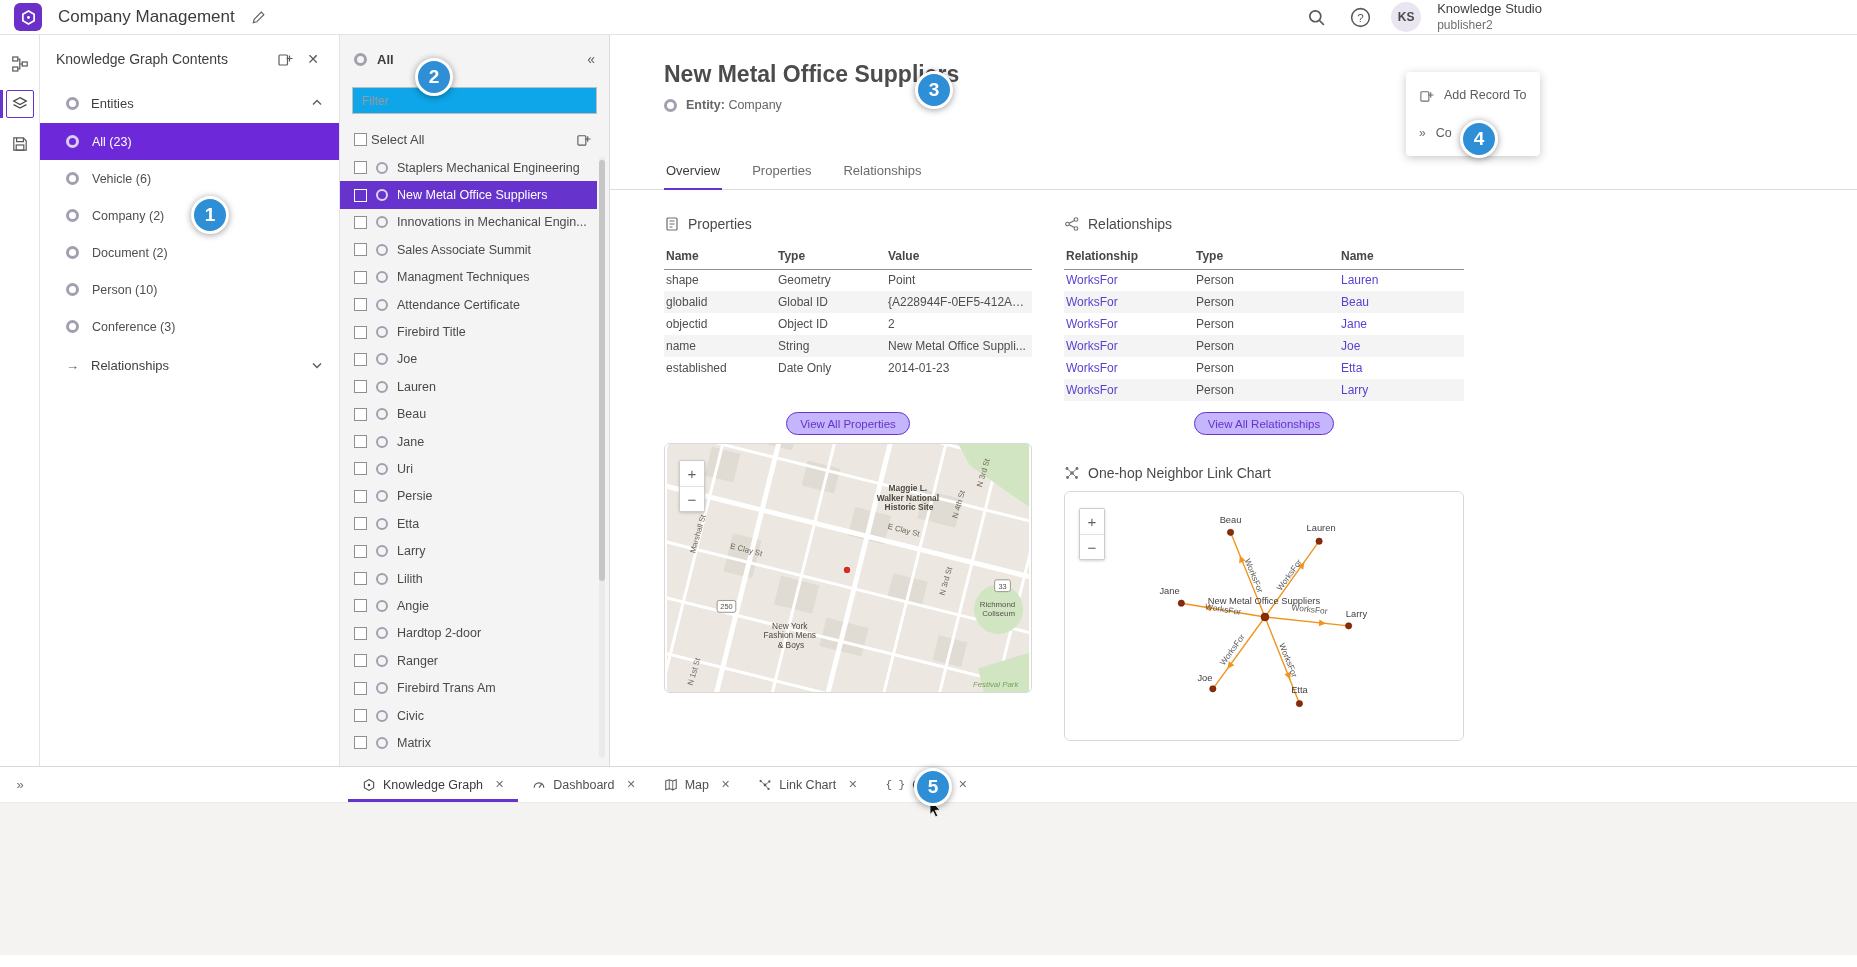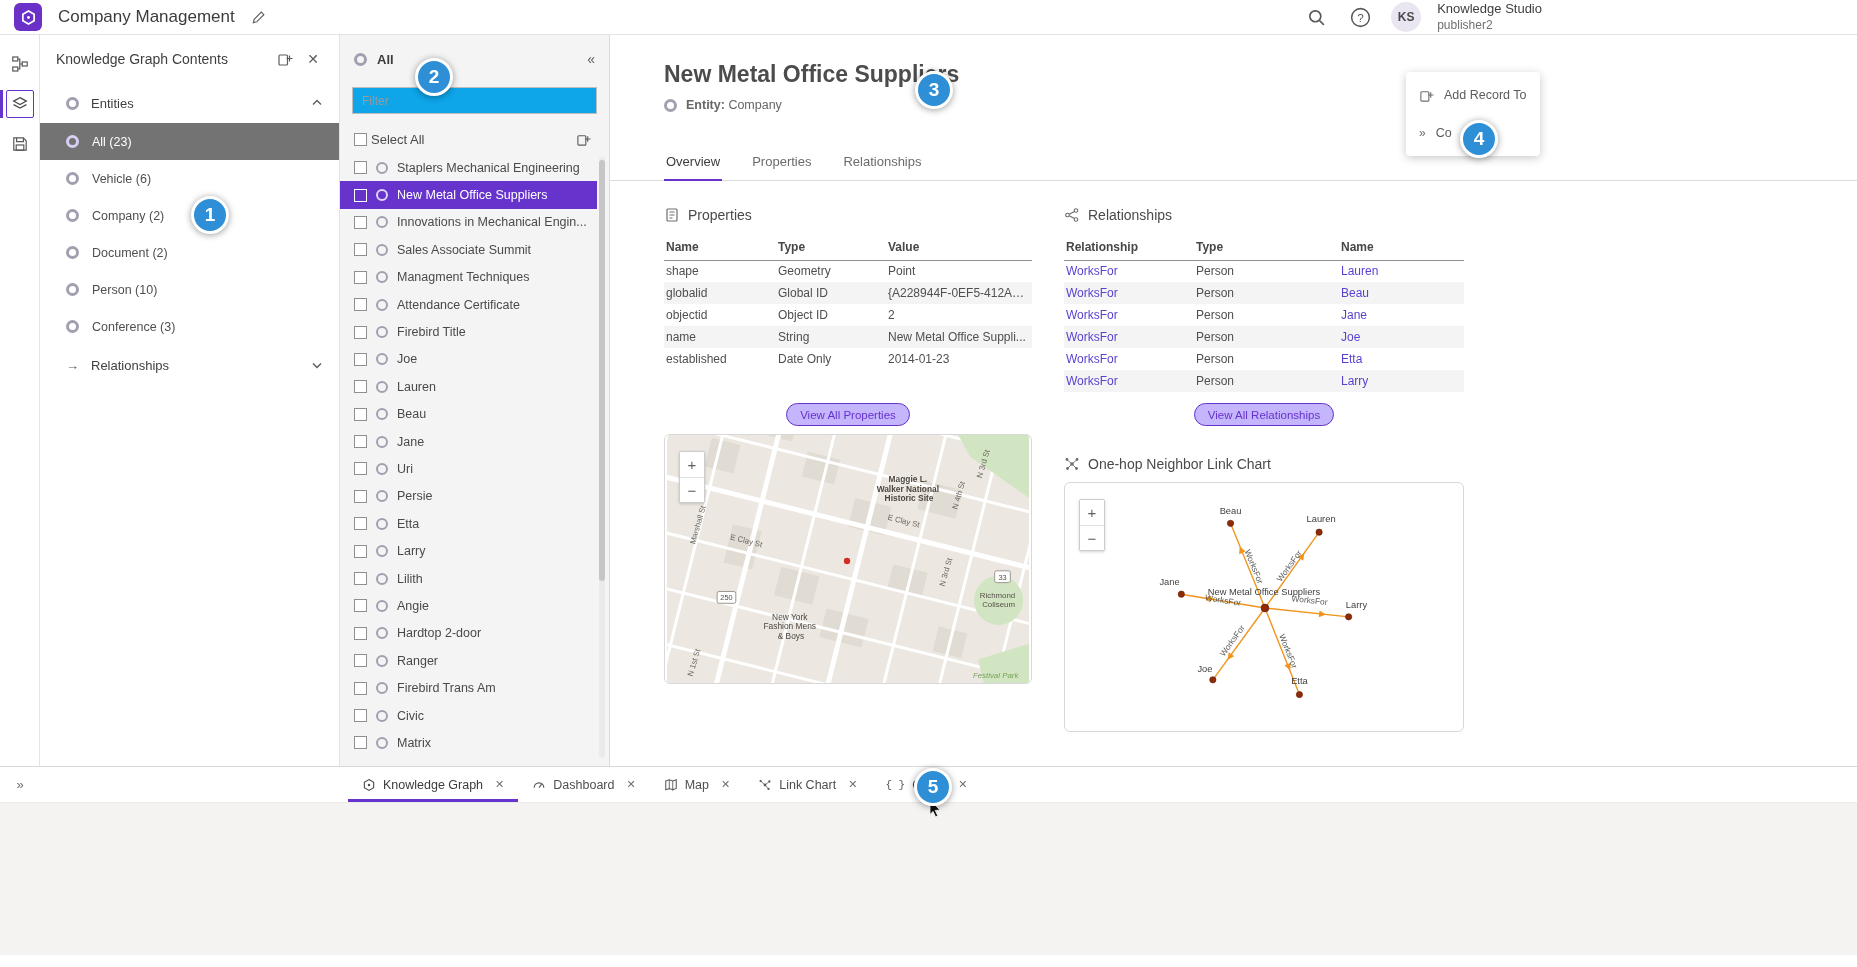--- a/index.html
+++ b/index.html
@@ -28,21 +28,21 @@
   .rail-item.sel::before{content:"";position:absolute;left:0;top:3px;bottom:3px;width:3px;background:#6633cc}
 
   
   .contents{width:300px;border-right:1px solid #e3e3e3;background:#fff;display:flex;flex-direction:column}
   .panel-head{height:48px;display:flex;align-items:center;padding:0 16px;gap:6px}
   .panel-title{font-size:14px;color:#3f3f3f;flex:1}
   .sec-row{height:40px;display:flex;align-items:center;padding:0 16px 0 26px;gap:12px;cursor:pointer}
   .sec-label{flex:1;font-size:13px;color:#3f3f3f}
   .ring{width:13px;height:13px;border-radius:50%;border:3px solid #a49fb0;flex:none}
   .kg-item{height:37px;display:flex;align-items:center;padding:0 16px 0 26px;gap:13px;font-size:12.5px;color:#4f4f4f;cursor:pointer}
-  .kg-item.selected{background:#737373;color:#fff}
+  .kg-item.selected{background:#6d28d9;color:#fff}
   .kg-item.selected .ring{border-color:#d9cff3}
   .arrow-glyph{width:13px;text-align:center;color:#5c5c5c;flex:none}
 
   
   .listpanel{width:270px;background:#f4f4f4;border-right:1px solid #dcdcdc;display:flex;flex-direction:column;position:relative}
   .lp-head{height:48px;display:flex;align-items:center;padding:0 14px;gap:10px}
   .lp-title{font-weight:700;font-size:13px;color:#3c3c3c;flex:1}
   .chev-glyph{color:#5c5c5c;font-size:14px;cursor:pointer}
   .filter-wrap{padding:4px 12px 10px}
   .filter-input{width:100%;height:27px;border:1px solid #bdbdbd;background:#0ea5e9;padding:0 9px;font-size:12px;color:#4a4a4a}
@@ -57,21 +57,21 @@
   .lp-item.selected .ring{border-color:#ded5f5}
   .scrolltrack{position:absolute;right:4px;top:122px;bottom:8px;width:6px;background:#eaeaea;border-radius:3px}
   .scrollthumb{position:absolute;top:3px;left:0;width:6px;height:70%;background:#c6c6c6;border-radius:3px;cursor:pointer}
 
   
   .main{flex:1;background:#fff;overflow:hidden}
   .detail-head{padding:26px 0 0 54px}
   .detail-title{font-size:23px;font-weight:700;color:#4c4c4c}
   .entity-row{margin-top:10px;display:flex;align-items:center;gap:9px;font-size:12.5px;color:#666}
   .entity-label{font-weight:700}
-  .tabbar{margin-top:34px;border-bottom:1px solid #dcdcdc;padding-left:54px;display:flex;gap:28px}
+  .tabbar{margin-top:43px;border-bottom:1px solid #dcdcdc;padding-left:54px;display:flex;gap:28px}
   .dtab{padding:8px 2px 11px;font-size:13px;color:#6b6b6b;cursor:pointer;position:relative}
   .dtab.active{color:#3c3c3c}
   .dtab.active::after{content:"";position:absolute;left:0;right:0;bottom:-1px;height:2px;background:#6633cc}
   .detail-body{padding:24px 0 0 54px;display:flex;gap:32px}
   .col-l{width:368px}
   .col-r{width:400px}
   .sec-head{display:flex;align-items:center;gap:8px;font-size:14px;color:#4a4a4a;height:20px}
   .tbl-wrap{margin-top:10px;height:162px}
   table{width:100%;border-collapse:collapse;font-size:12px;color:#4f4f4f;table-layout:fixed}
   th{text-align:left;font-weight:700;color:#474747;border-bottom:1px solid #909090;height:25px;padding:0 6px 0 2px;font-size:12px}

